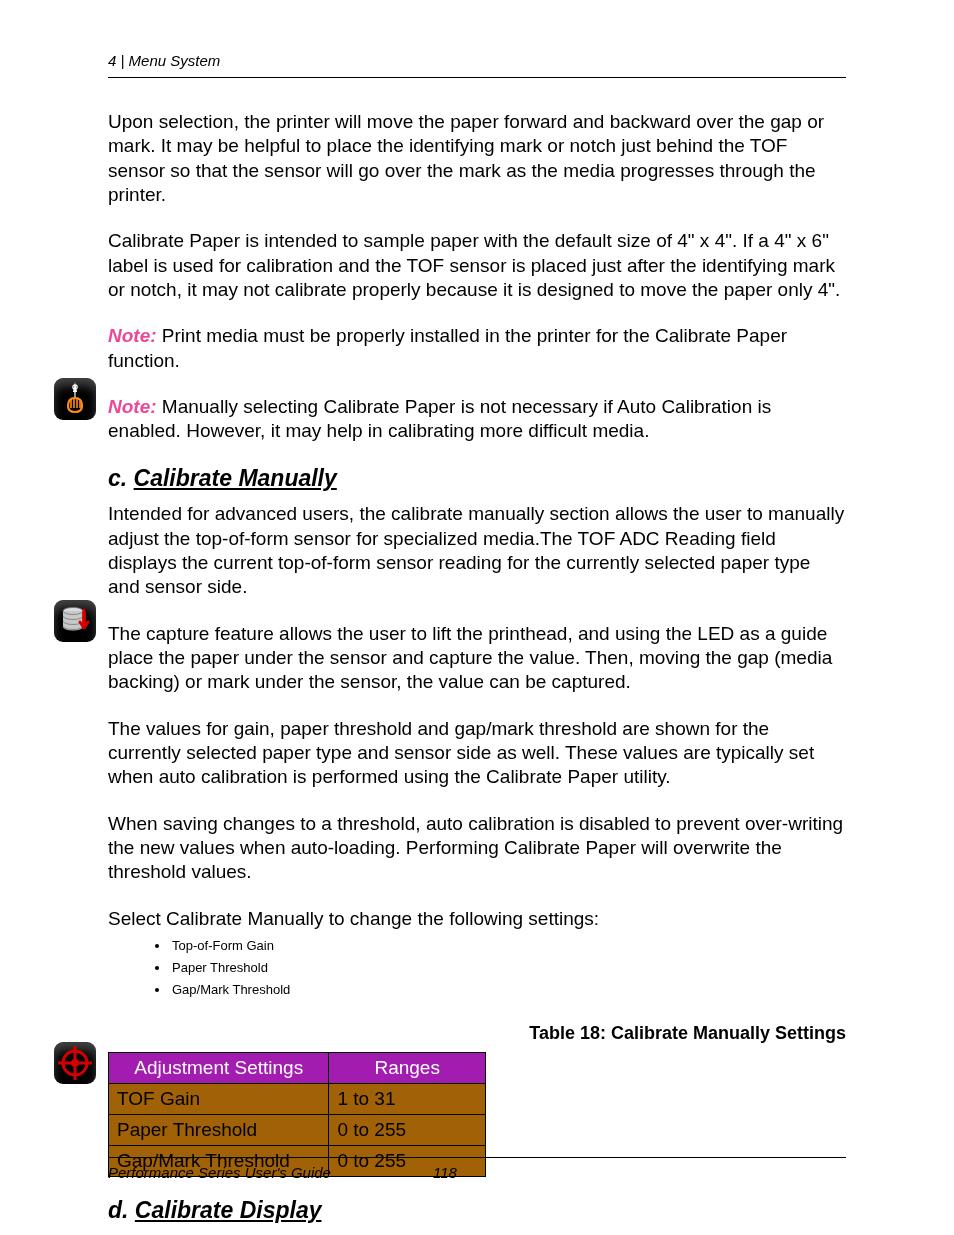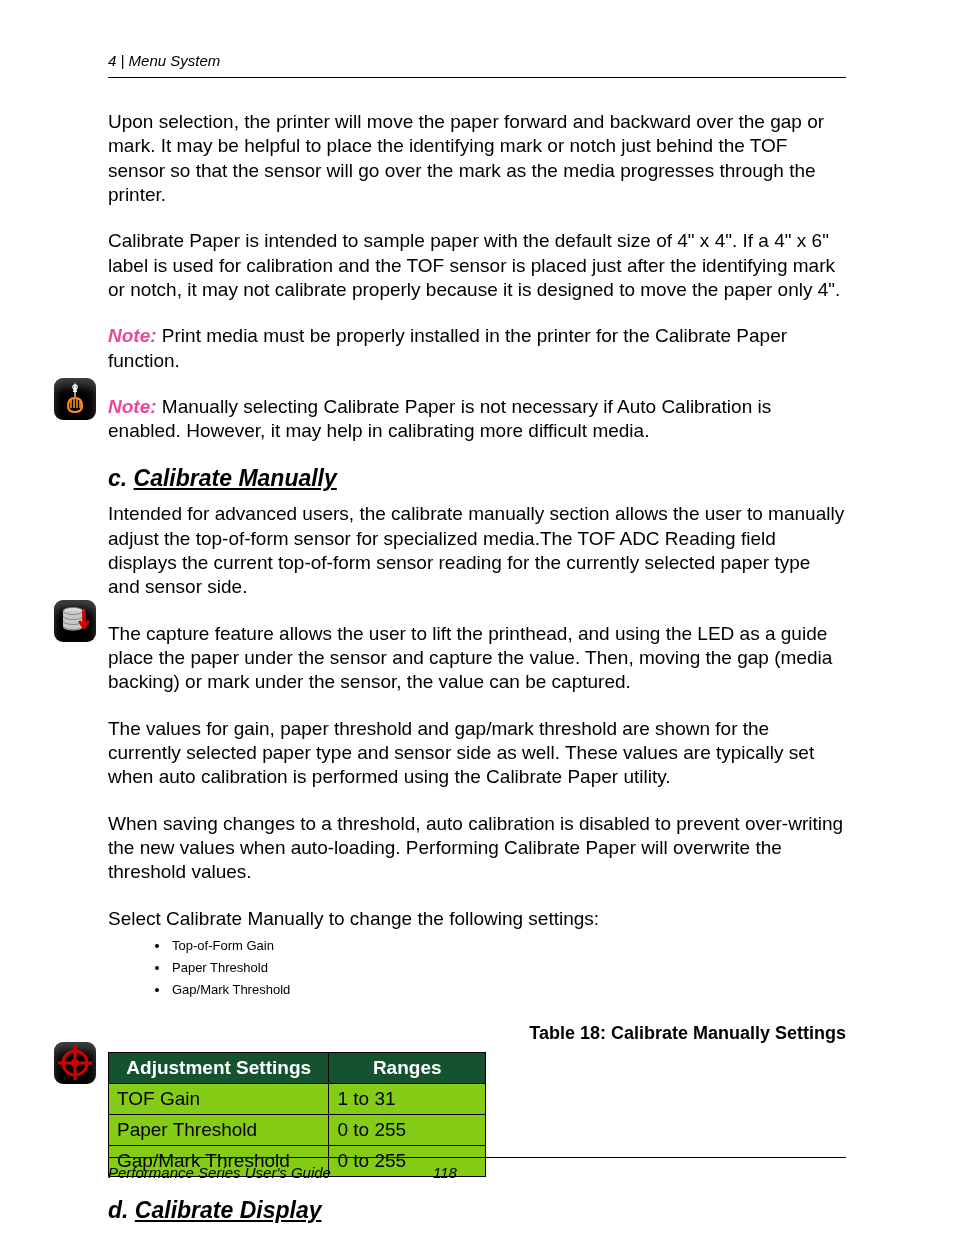--- a/index.html
+++ b/index.html
@@ -72,31 +72,31 @@
     font-size: 18px;
     margin: 0 0 8px 0;
     text-align: right;
   }
   table.settings {
     border-collapse: collapse;
     font-size: 19px;
     width: 378px;
   }
   table.settings th {
-    background: #14532d;
+    background: #a21caf;
     color: #ffffff;
-    font-weight: bold;
+    font-weight: normal;
     text-align: center;
     padding: 4px 10px;
     border: 1px solid #000;
   }
   table.settings td {
     border: 1px solid #000;
     padding: 4px 8px;
-    background: #84cc16;
+    background: #a16207;
   }
   .footer {
     position: absolute;
     left: 108px;
     right: 108px;
     bottom: 54px;
   }
   .footer-line {
     border: none;
     border-top: 1.2px solid #000;

